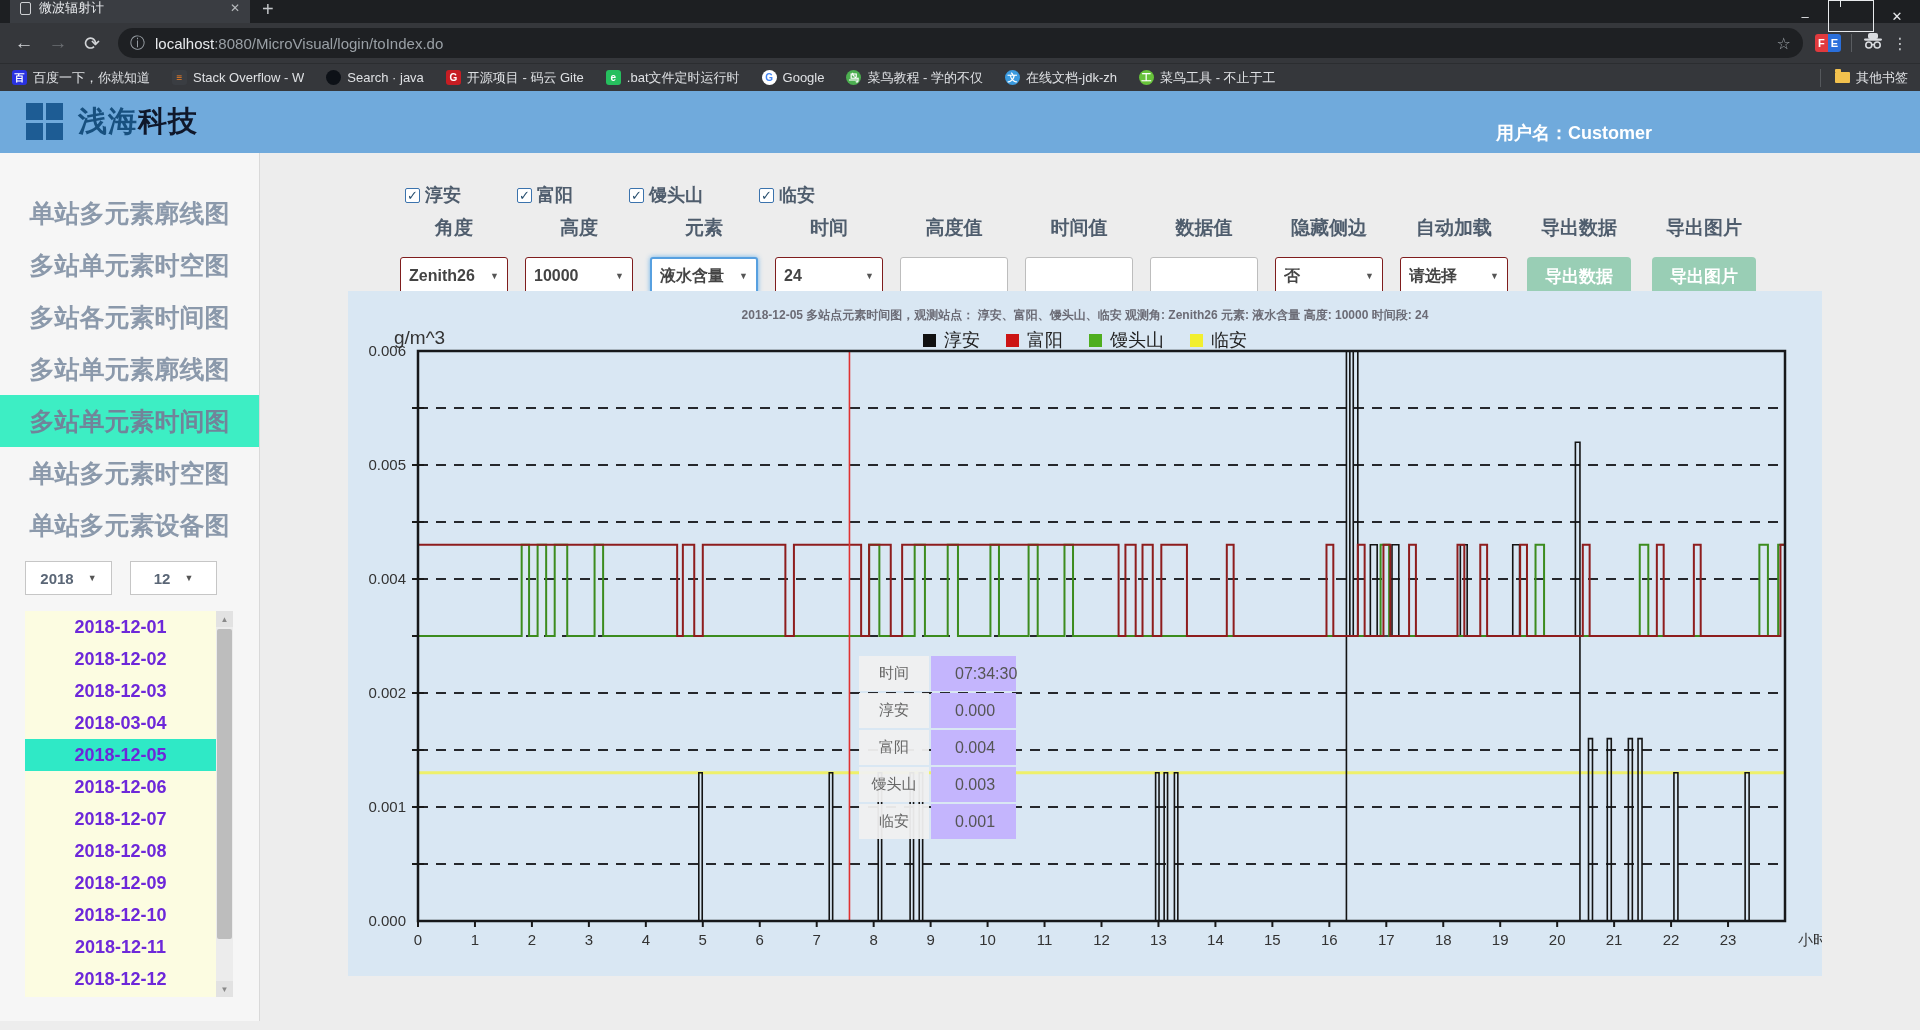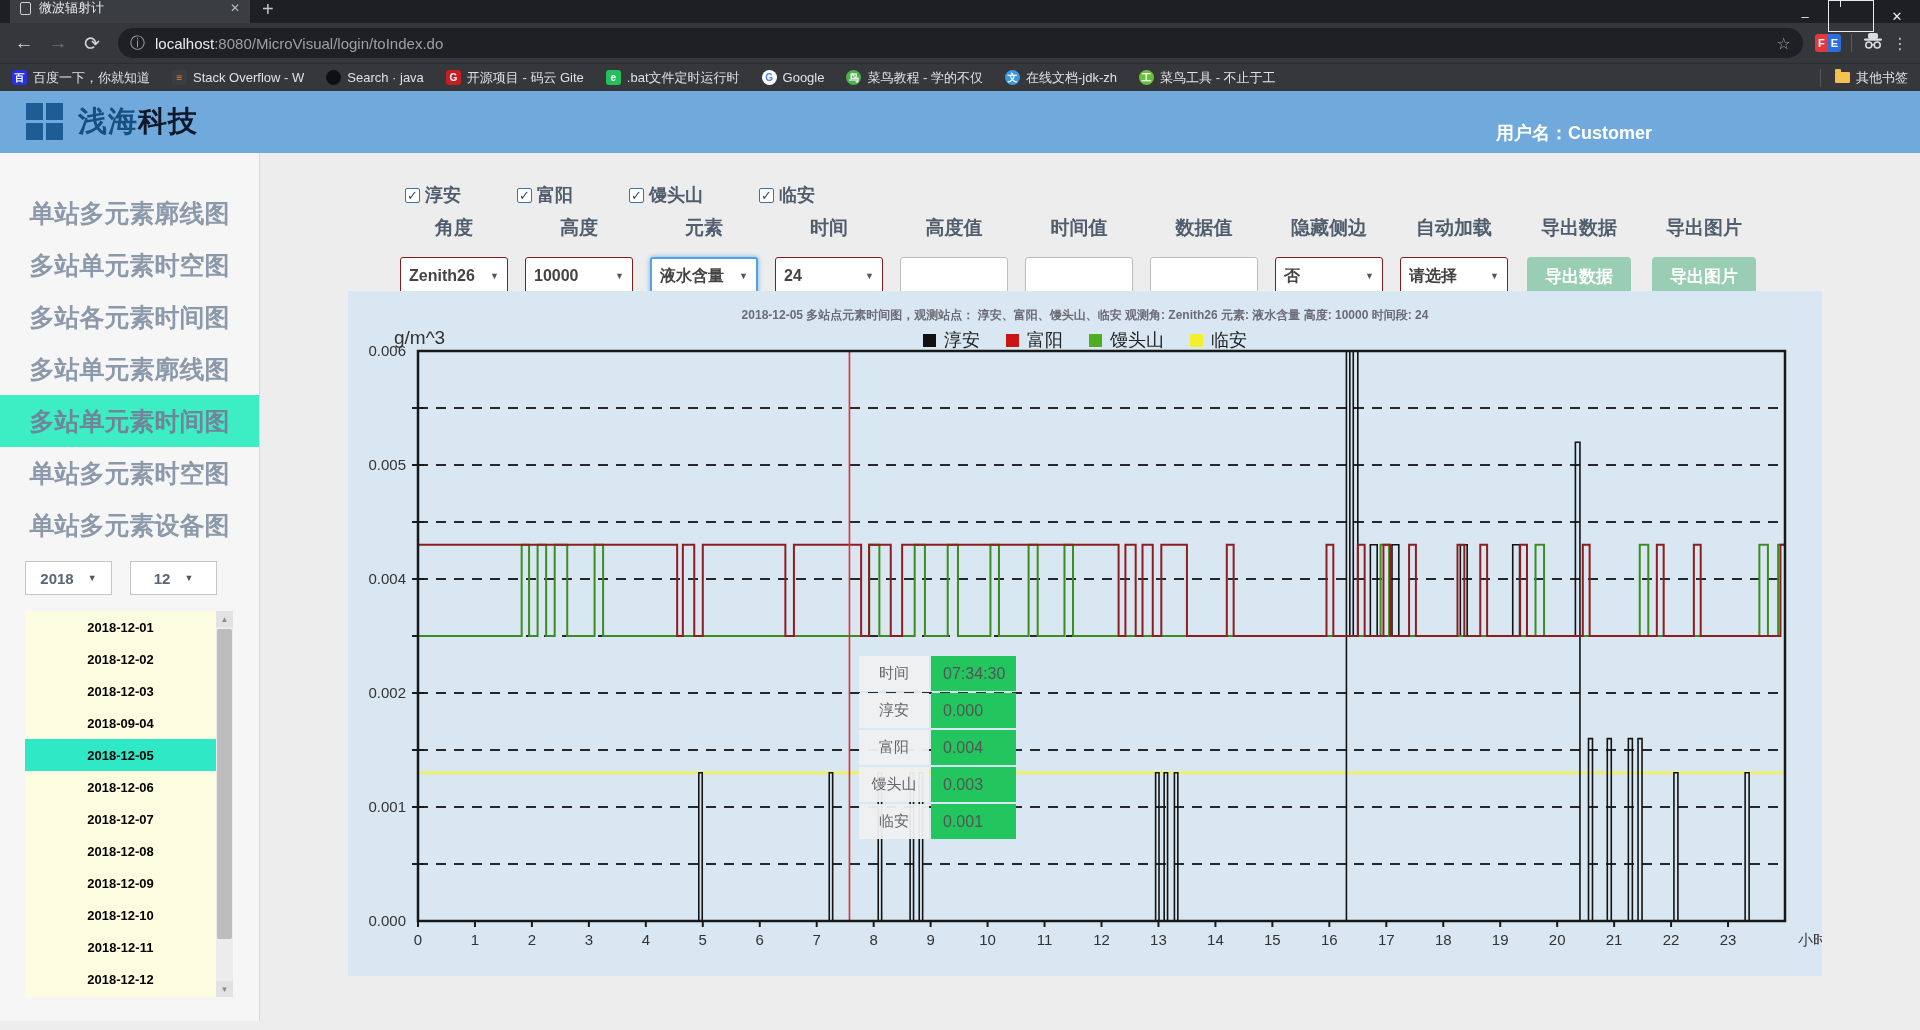--- a/index.html
+++ b/index.html
@@ -61,22 +61,22 @@
   .sidebar { width:260px; background:#f6f6f6; border-right:1px solid #d9d9d9; position:relative; }
   .menu-item { height:52px; display:flex; align-items:center; justify-content:center;
                font-size:25px; font-weight:bold; color:#8b99ab; cursor:pointer; }
   .menu-item.selected { background:#3deec4; color:#71849a; }
   .side-selects { position:absolute; top:408px; left:25px; display:flex; gap:18px; }
   .mini-select { width:87px; height:34px; background:#fff; border:1px solid #c6c6c6; display:flex; align-items:center;
                  justify-content:center; gap:14px; font-size:15px; font-weight:bold; color:#5a6676; }
   .mini-select .arrow { font-size:9px; color:#555; }
   .datelist { position:absolute; top:458px; left:25px; width:208px; height:386px; display:flex; }
   .datelist-inner { width:191px; background:#fcfce1; overflow:hidden; }
-  .date-item { height:32px; display:flex; align-items:center; justify-content:center; font-size:13px;
-               font-weight:bold; color:#000000; cursor:pointer; }
+  .date-item { height:32px; display:flex; align-items:center; justify-content:center; font-size:18px;
+               font-weight:bold; color:#6d28d9; cursor:pointer; }
   .date-item.selected { background:#2fe9c6; }
   .dscroll { width:17px; background:#ececec; position:relative; }
   .dscroll .up,.dscroll .down { position:absolute; left:0; width:17px; height:16px; font-size:8px; color:#8a8a8a;
                display:flex; align-items:center; justify-content:center; background:#e2e2e2; }
   .dscroll .up { top:0; }
   .dscroll .down { bottom:0; }
   .dscroll .thumb { position:absolute; left:1px; top:18px; width:15px; height:310px; background:#bdbdbd; border-radius:2px; }
 
   .content { flex:1; position:relative; background:#ededed; }
 
@@ -103,21 +103,21 @@
   .chart-title { text-align:center; padding-top:9px; font-size:12px; font-weight:bold; color:#6b6b75;margin-top:7px; }
   .unit { position:absolute; left:46px; top:36px; font-size:19px; color:#333; }
   .legend { position:absolute; top:37px; left:0; width:100%; display:flex; justify-content:center; gap:26px; }
   .legend-item { display:flex; align-items:center; gap:8px; font-size:18px; color:#222; }
   .legend-item .sq { width:13px; height:13px; }
   .plot-svg { position:absolute; left:0; top:0; width:1474px; height:685px; }
   .tooltip { position:absolute; left:511px; top:365px; width:157px; display:grid;
              grid-template-columns:70px 85px; gap:2px; }
   .tooltip .tl { background:rgba(240,240,240,.95); height:35px; display:flex; align-items:center; justify-content:center;
                  font-size:15px; color:#666; }
-  .tooltip .tv { background:#22c55e; height:35px; display:flex; align-items:center; padding-left:12px;
+  .tooltip .tv { background:#c4b5fd; height:35px; display:flex; align-items:center; padding-left:24px;
                  font-size:16px; color:#555; }
 </style>
 </head>
 <body>
 
 <div class="titlebar">
   <div class="tab">
     <span class="doc-ico"></span>
     <span class="tab-title">微波辐射计</span>
     <span class="tab-close">✕</span>
@@ -233,21 +233,21 @@
       <span class="mini-select">
           <span>12</span>
           <span class="arrow">▼</span>
         </span>
     </div>
     <div class="datelist">
       <div class="datelist-inner" id="dates">
           <div class="date-item">2018-12-01</div>
           <div class="date-item">2018-12-02</div>
           <div class="date-item">2018-12-03</div>
-          <div class="date-item">2018-09-04</div>
+          <div class="date-item">2018-03-04</div>
           <div class="date-item selected">2018-12-05</div>
           <div class="date-item">2018-12-06</div>
           <div class="date-item">2018-12-07</div>
           <div class="date-item">2018-12-08</div>
           <div class="date-item">2018-12-09</div>
           <div class="date-item">2018-12-10</div>
           <div class="date-item">2018-12-11</div>
           <div class="date-item">2018-12-12</div>
         </div>
       <div class="dscroll">

